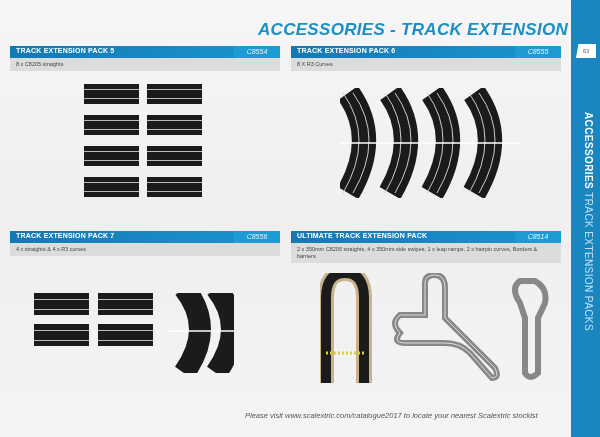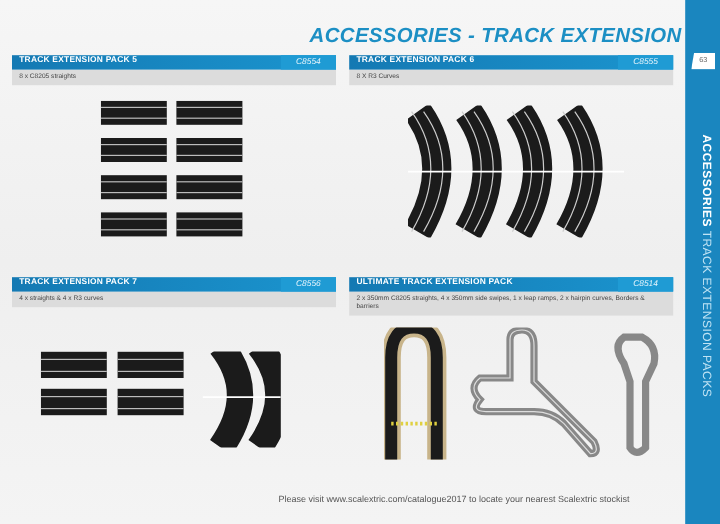--- a/index.html
+++ b/index.html
@@ -9,21 +9,21 @@
   .side{position:absolute;left:571px;top:0;width:29px;height:437px;background:#1a86bf;}
   .pagenum{position:absolute;left:576px;top:44px;width:20px;height:14px;background:#fff;clip-path:polygon(12% 0,100% 0,100% 100%,0 100%);font-size:6px;color:#666;text-align:center;line-height:14px;}
   .side-text{position:absolute;left:585px;top:112px;transform-origin:0 0;transform:rotate(90deg) translate(0,-9px);white-space:nowrap;font-size:10px;color:#fff;letter-spacing:0.4px;}
   .side-text b{font-weight:bold;}
   .side-text span{color:#bfe3f4;}
   .panel{position:absolute;}
   .hdr{height:12px;background:linear-gradient(90deg,#1479b3 0%,#1b95cf 100%);position:relative;}
   .hdr .name{position:absolute;left:6px;top:1px;font-size:7px;font-weight:bold;color:#fff;letter-spacing:0.2px;}
   .hdr .code{position:absolute;right:0;top:0;height:12px;width:46px;background:#1f9bd4;font-size:7px;font-style:italic;color:#e7f5fc;text-align:center;line-height:12px;}
   .desc{background:#dcdcdc;font-size:5.5px;color:#444;padding:3px 6px;line-height:7px;}
-  .footer{position:absolute;left:232px;top:411px;font-size:7.5px;color:#555;white-space:nowrap;}
+  .footer{position:absolute;left:245px;top:411px;font-size:7.5px;font-style:italic;color:#555;white-space:nowrap;}
   svg{position:absolute;}
 </style>
 </head>
 <body>
 
 <div class="page">
   <div class="title">ACCESSORIES - TRACK EXTENSION PACKS</div>
 
   <div class="panel" style="left:10px;top:46px;width:270px;">
     <div class="hdr">

